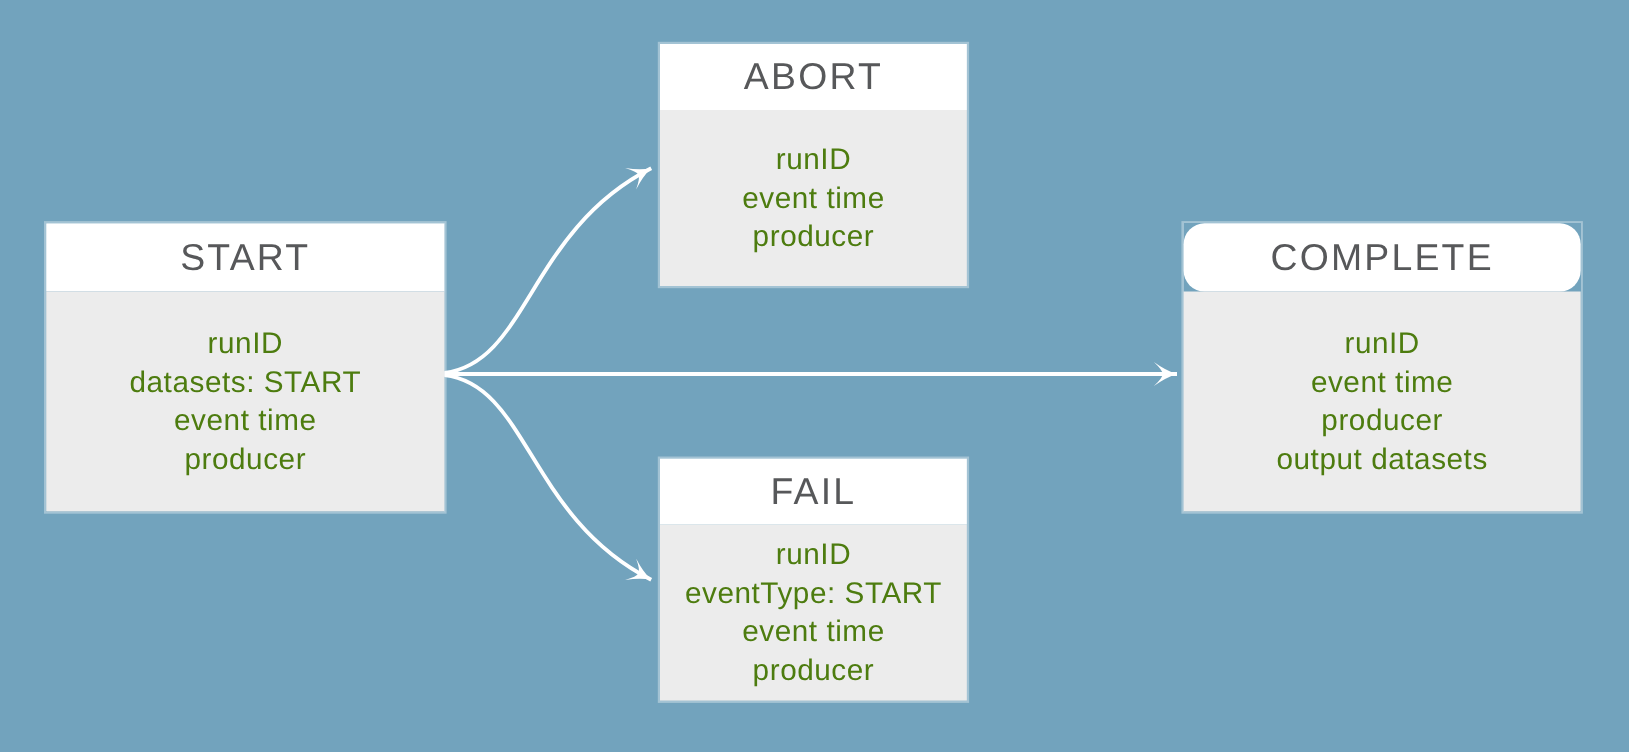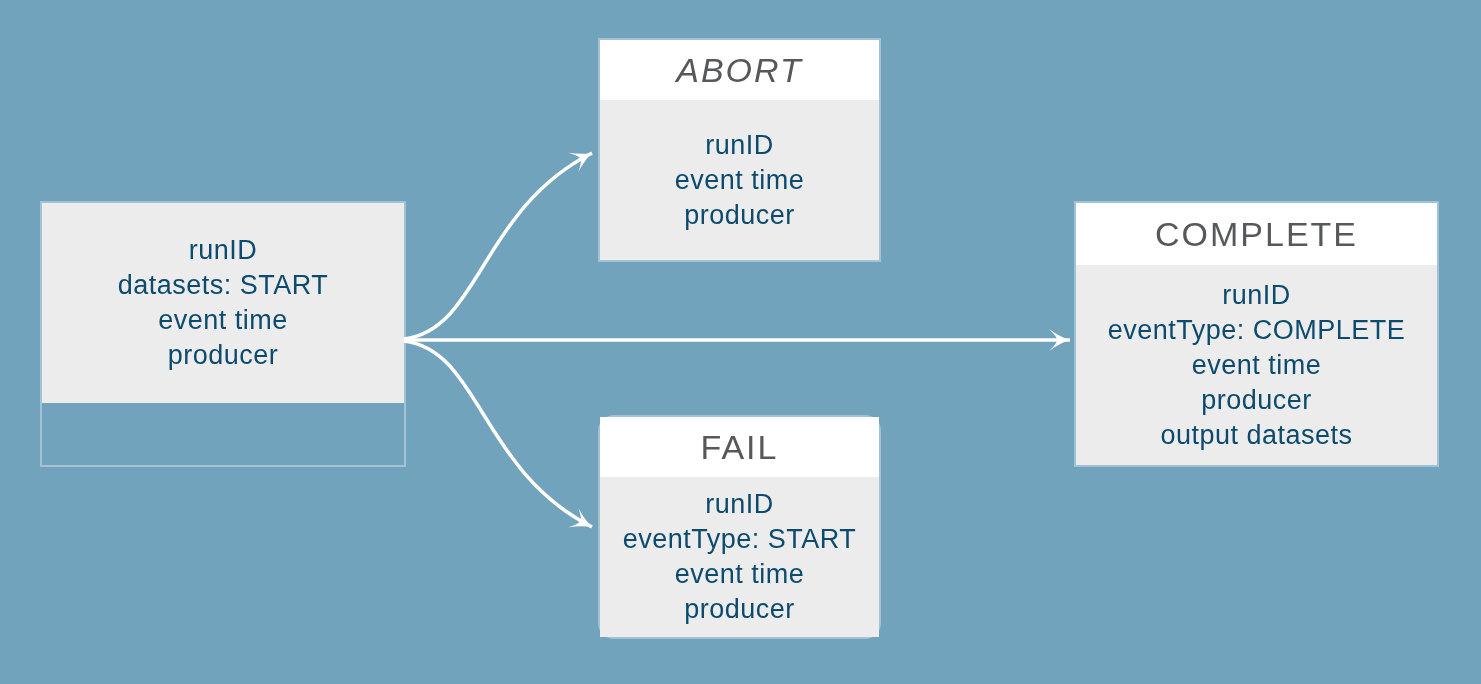--- a/index.html
+++ b/index.html
@@ -26,63 +26,64 @@
     color: #57585a;
     display: flex;
     align-items: center;
     justify-content: center;
     font-size: 34px;
     letter-spacing: 2px;
     font-weight: 400;
   }
   .node-body {
     background: #ececec;
-    color: #0c4a6e;
+    color: #4d7c0f;
     font-size: 27px;
     letter-spacing: 0.5px;
     text-align: center;
     display: flex;
     flex-direction: column;
     justify-content: center;
   }
   .node-field {
     line-height: 35px;
     white-space: nowrap;
   }
   
   .node-start    { left: 42px;   top: 203px; width: 362px; height: 262px; }
   .node-start    .node-header { height: 62px; }
   .node-start    .node-body   { height: 200px; }
   .node-abort    { left: 600px;  top: 40px;  width: 279px; height: 220px; }
-  .node-abort    .node-header { height: 60px; font-style: italic; }
+  .node-abort    .node-header { height: 60px; }
   .node-abort    .node-body   { height: 160px; }
-  .node-fail     { left: 600px;  top: 417px; width: 279px; height: 220px; border-radius: 14px; }
+  .node-fail     { left: 600px;  top: 417px; width: 279px; height: 220px; }
   .node-fail     .node-header { height: 60px; }
   .node-fail     .node-body   { height: 160px; }
   .node-complete { left: 1076px; top: 203px; width: 361px; height: 262px; }
-  .node-complete .node-header { height: 62px; }
+  .node-complete .node-header { height: 62px; border-radius: 19px; }
   .node-complete .node-body   { height: 200px; }
 </style>
 </head>
 <body>
 
 <div class="canvas">
 
   <svg class="edges-layer" viewBox="0 0 1481 684" xmlns="http://www.w3.org/2000/svg">
     <defs>
       <marker id="stealth" viewBox="-24 -12 26 24" refX="0" refY="0" markerWidth="26" markerHeight="24" markerUnits="userSpaceOnUse" orient="auto">
         <path d="M 0 0 Q -10 -3 -21 -11 Q -13 -3.5 -13 0 Q -13 3.5 -21 11 Q -10 3 0 0 Z" fill="#ffffff"></path>
       </marker>
     </defs>
     <path d="M 404 339 C 480 330 480 210 592 153" fill="none" stroke="#ffffff" stroke-width="3.5" marker-end="url(#stealth)"></path>
     <path d="M 404 340 L 1070 340" fill="none" stroke="#ffffff" stroke-width="3.5" marker-end="url(#stealth)"></path>
     <path d="M 404 341 C 480 350 480 470 592 527" fill="none" stroke="#ffffff" stroke-width="3.5" marker-end="url(#stealth)"></path>
   </svg>
 
   <div class="node node-start">
+    <div class="node-header">START</div>
     <div class="node-body">
       <div class="node-field">runID</div>
       <div class="node-field">datasets: START</div>
       <div class="node-field">event time</div>
       <div class="node-field">producer</div>
     </div>
   </div>
 
   <div class="node node-abort">
     <div class="node-header">ABORT</div>
@@ -100,20 +101,19 @@
       <div class="node-field">eventType: START</div>
       <div class="node-field">event time</div>
       <div class="node-field">producer</div>
     </div>
   </div>
 
   <div class="node node-complete">
     <div class="node-header">COMPLETE</div>
     <div class="node-body">
       <div class="node-field">runID</div>
-      <div class="node-field">eventType: COMPLETE</div>
       <div class="node-field">event time</div>
       <div class="node-field">producer</div>
       <div class="node-field">output datasets</div>
     </div>
   </div>
 
 </div>
 
 </body></html>

